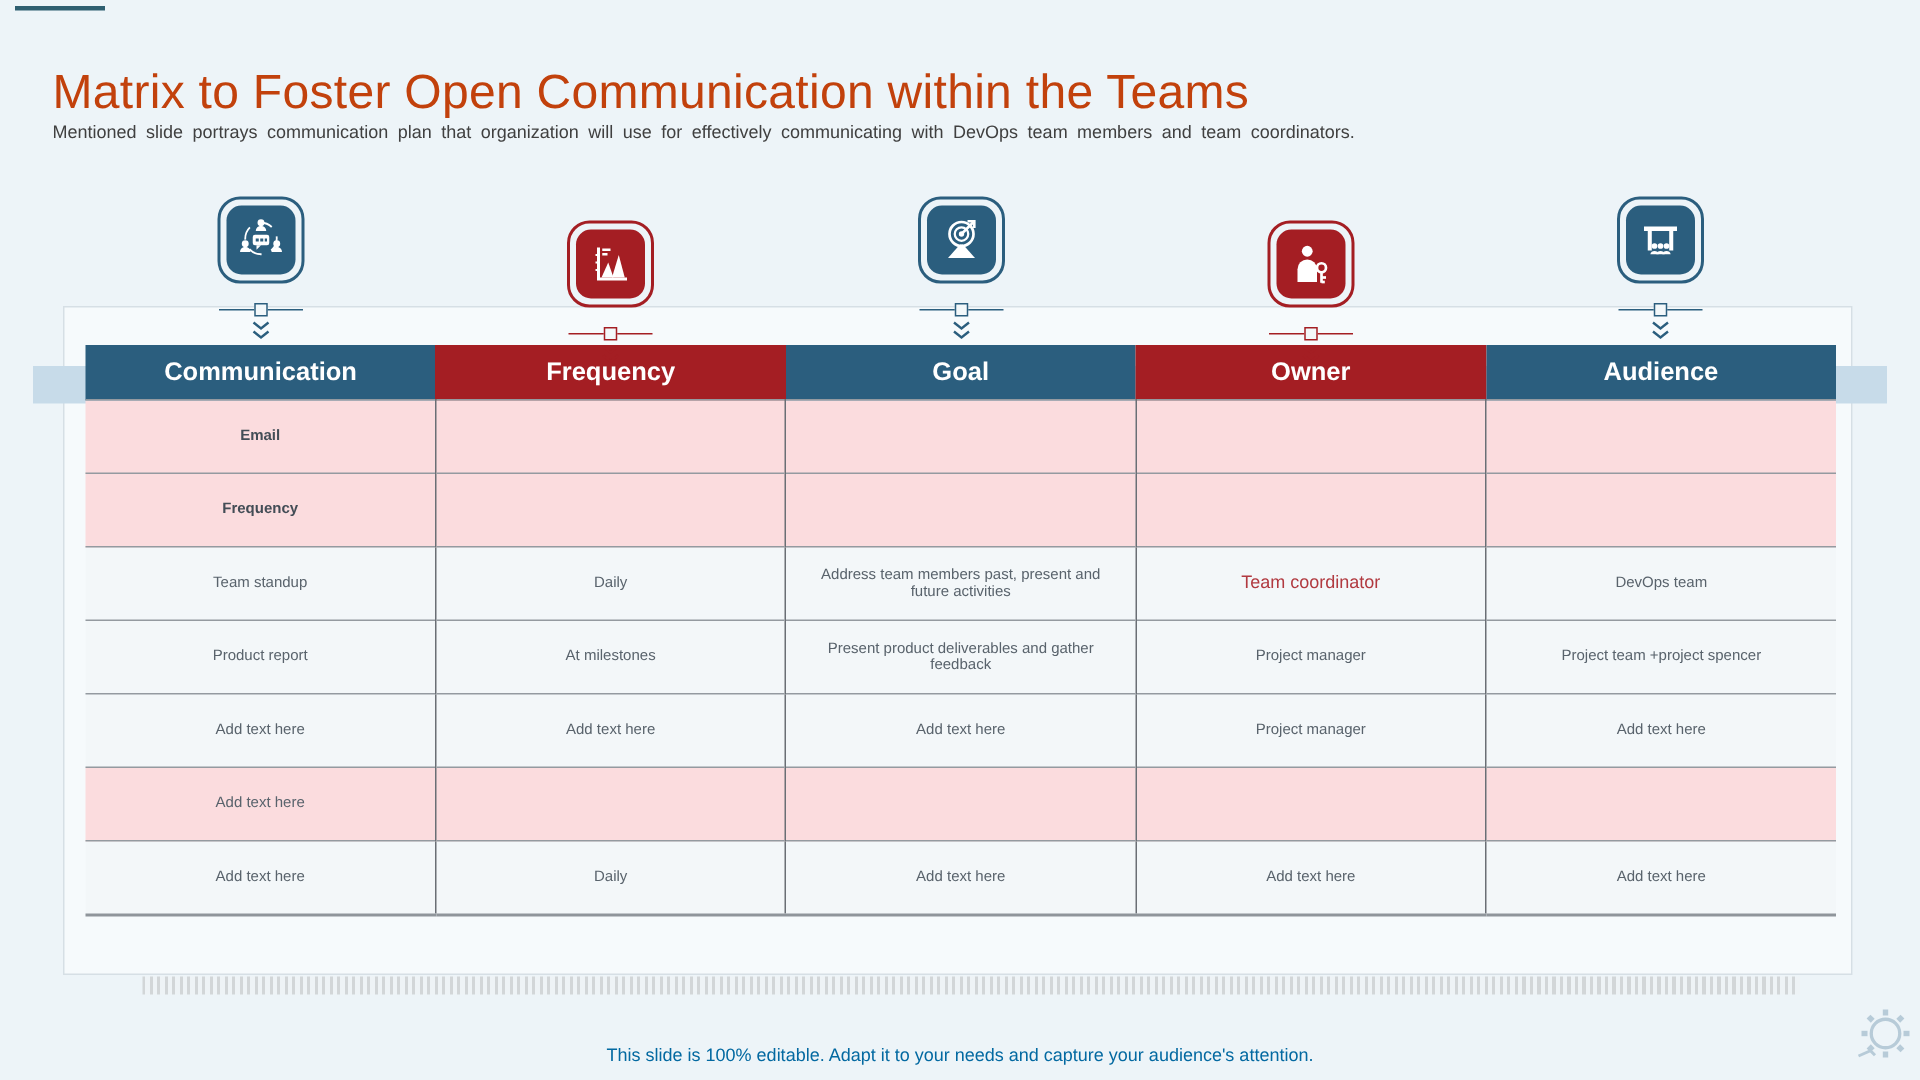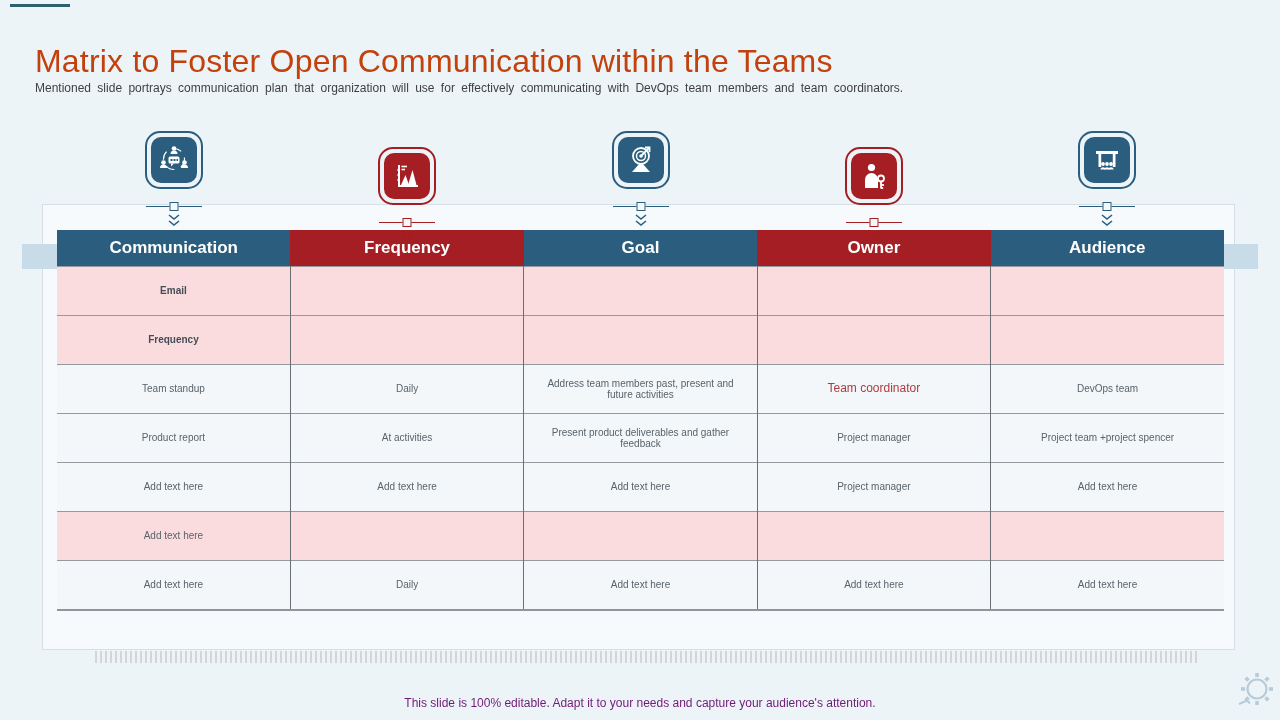--- a/index.html
+++ b/index.html
@@ -40,21 +40,21 @@
     padding:2px 10px;border-top:1px solid #949aa0;}
   .tbl td:not(:last-child){border-right:1px solid #6a6f75;}
   .tbl tr.pink td{background:#fbdcde;}
   .tbl tr.light td{background:#f3f7f9;}
   .tbl td.bold{font-weight:bold;color:#434d56;}
   .tbl td.accent{color:#b13a40;font-size:12px;}
   .tbl tbody tr:last-child td{border-bottom:2px solid #8f959b;}
 
   .hatch{position:absolute;left:95px;top:651px;width:1105px;height:12px;
     background:repeating-linear-gradient(90deg,#d2d6d8 0px,#d2d6d8 2px,#eef3f6 2px,#eef3f6 5px);}
-  .footer{position:absolute;left:0;top:696px;width:100%;text-align:center;font-size:12px;color:#701a75;}
+  .footer{position:absolute;left:0;top:696px;width:100%;text-align:center;font-size:12px;color:#0369a1;}
   .gear{position:absolute;left:1232px;top:668px;}
 </style>
 </head>
 <body>
 
 <div class="top-line"></div>
 <h1 class="title">Matrix to Foster Open Communication within the Teams</h1>
 <div class="subtitle">Mentioned slide portrays communication plan that organization will use for effectively communicating with DevOps team members and team coordinators.</div>
 
 <div class="panel"></div>
@@ -205,21 +205,21 @@
       </tr>
       <tr class="light">
         <td>Team standup</td>
         <td>Daily</td>
         <td>Address team members past, present and future activities</td>
         <td class="accent">Team coordinator</td>
         <td>DevOps team</td>
       </tr>
       <tr class="light">
         <td>Product report</td>
-        <td>At activities</td>
+        <td>At milestones</td>
         <td>Present product deliverables and gather feedback</td>
         <td>Project manager</td>
         <td>Project team +project spencer</td>
       </tr>
       <tr class="light">
         <td>Add text here</td>
         <td>Add text here</td>
         <td>Add text here</td>
         <td>Project manager</td>
         <td>Add text here</td>

